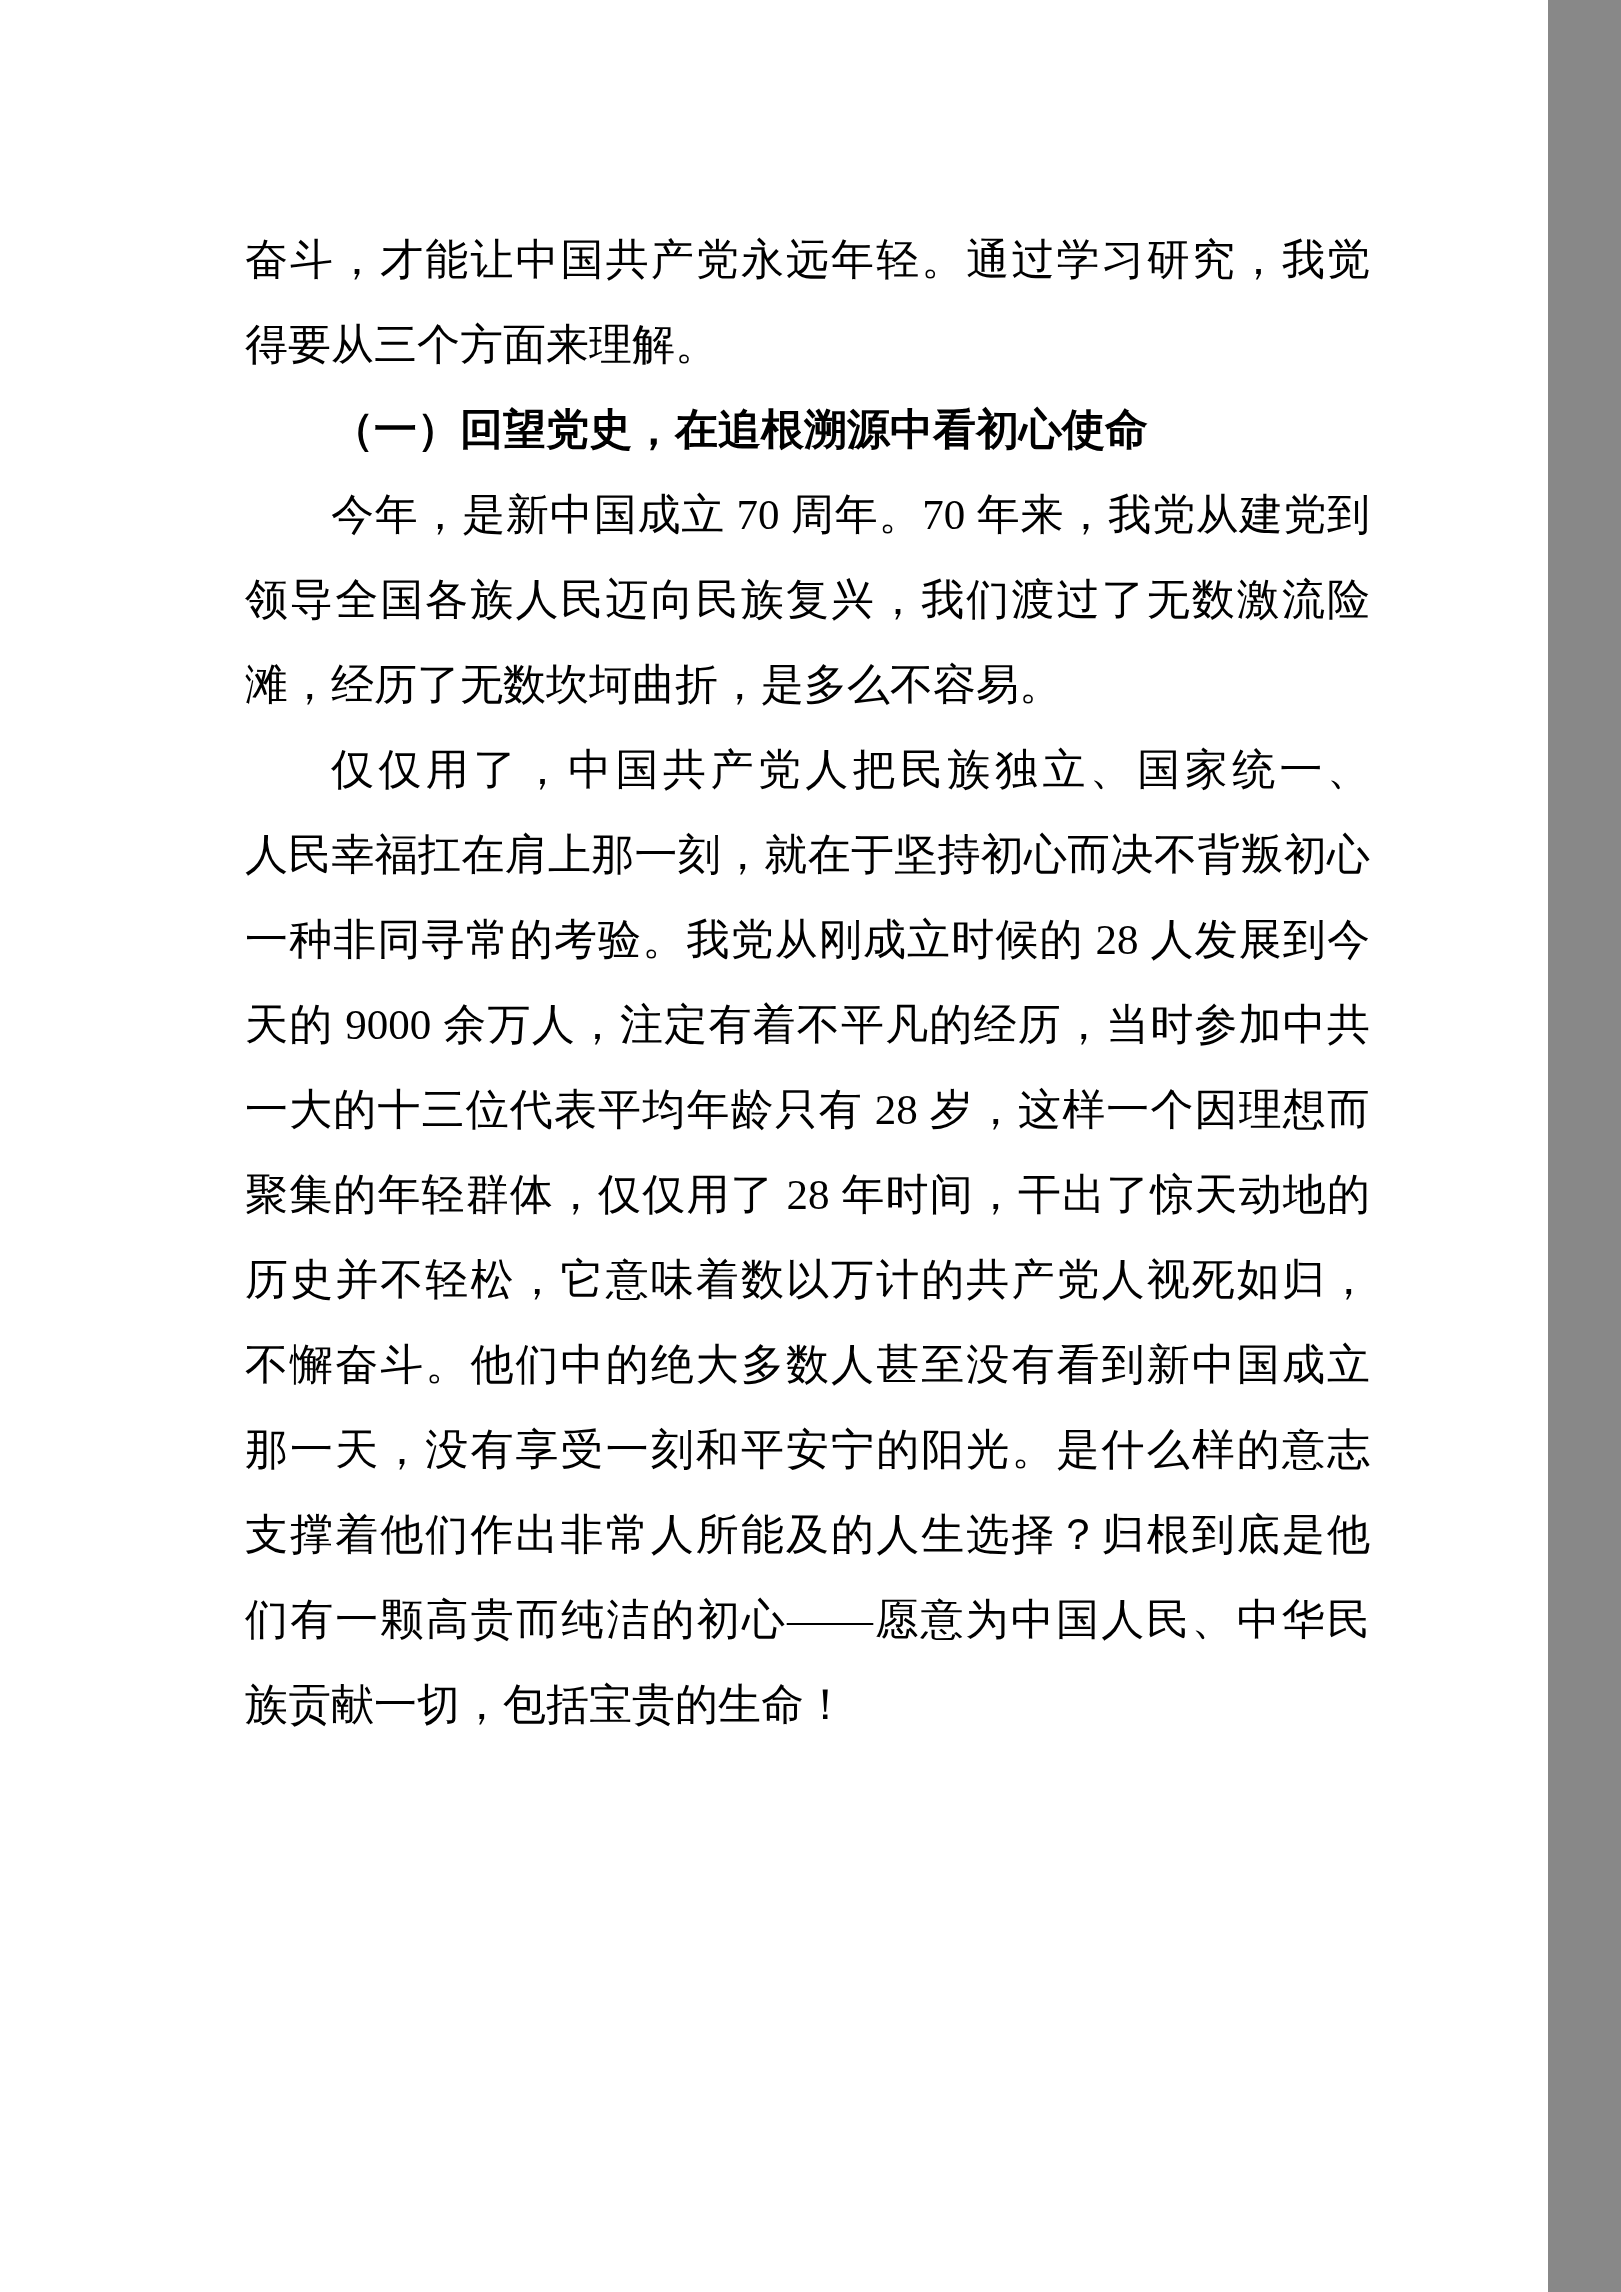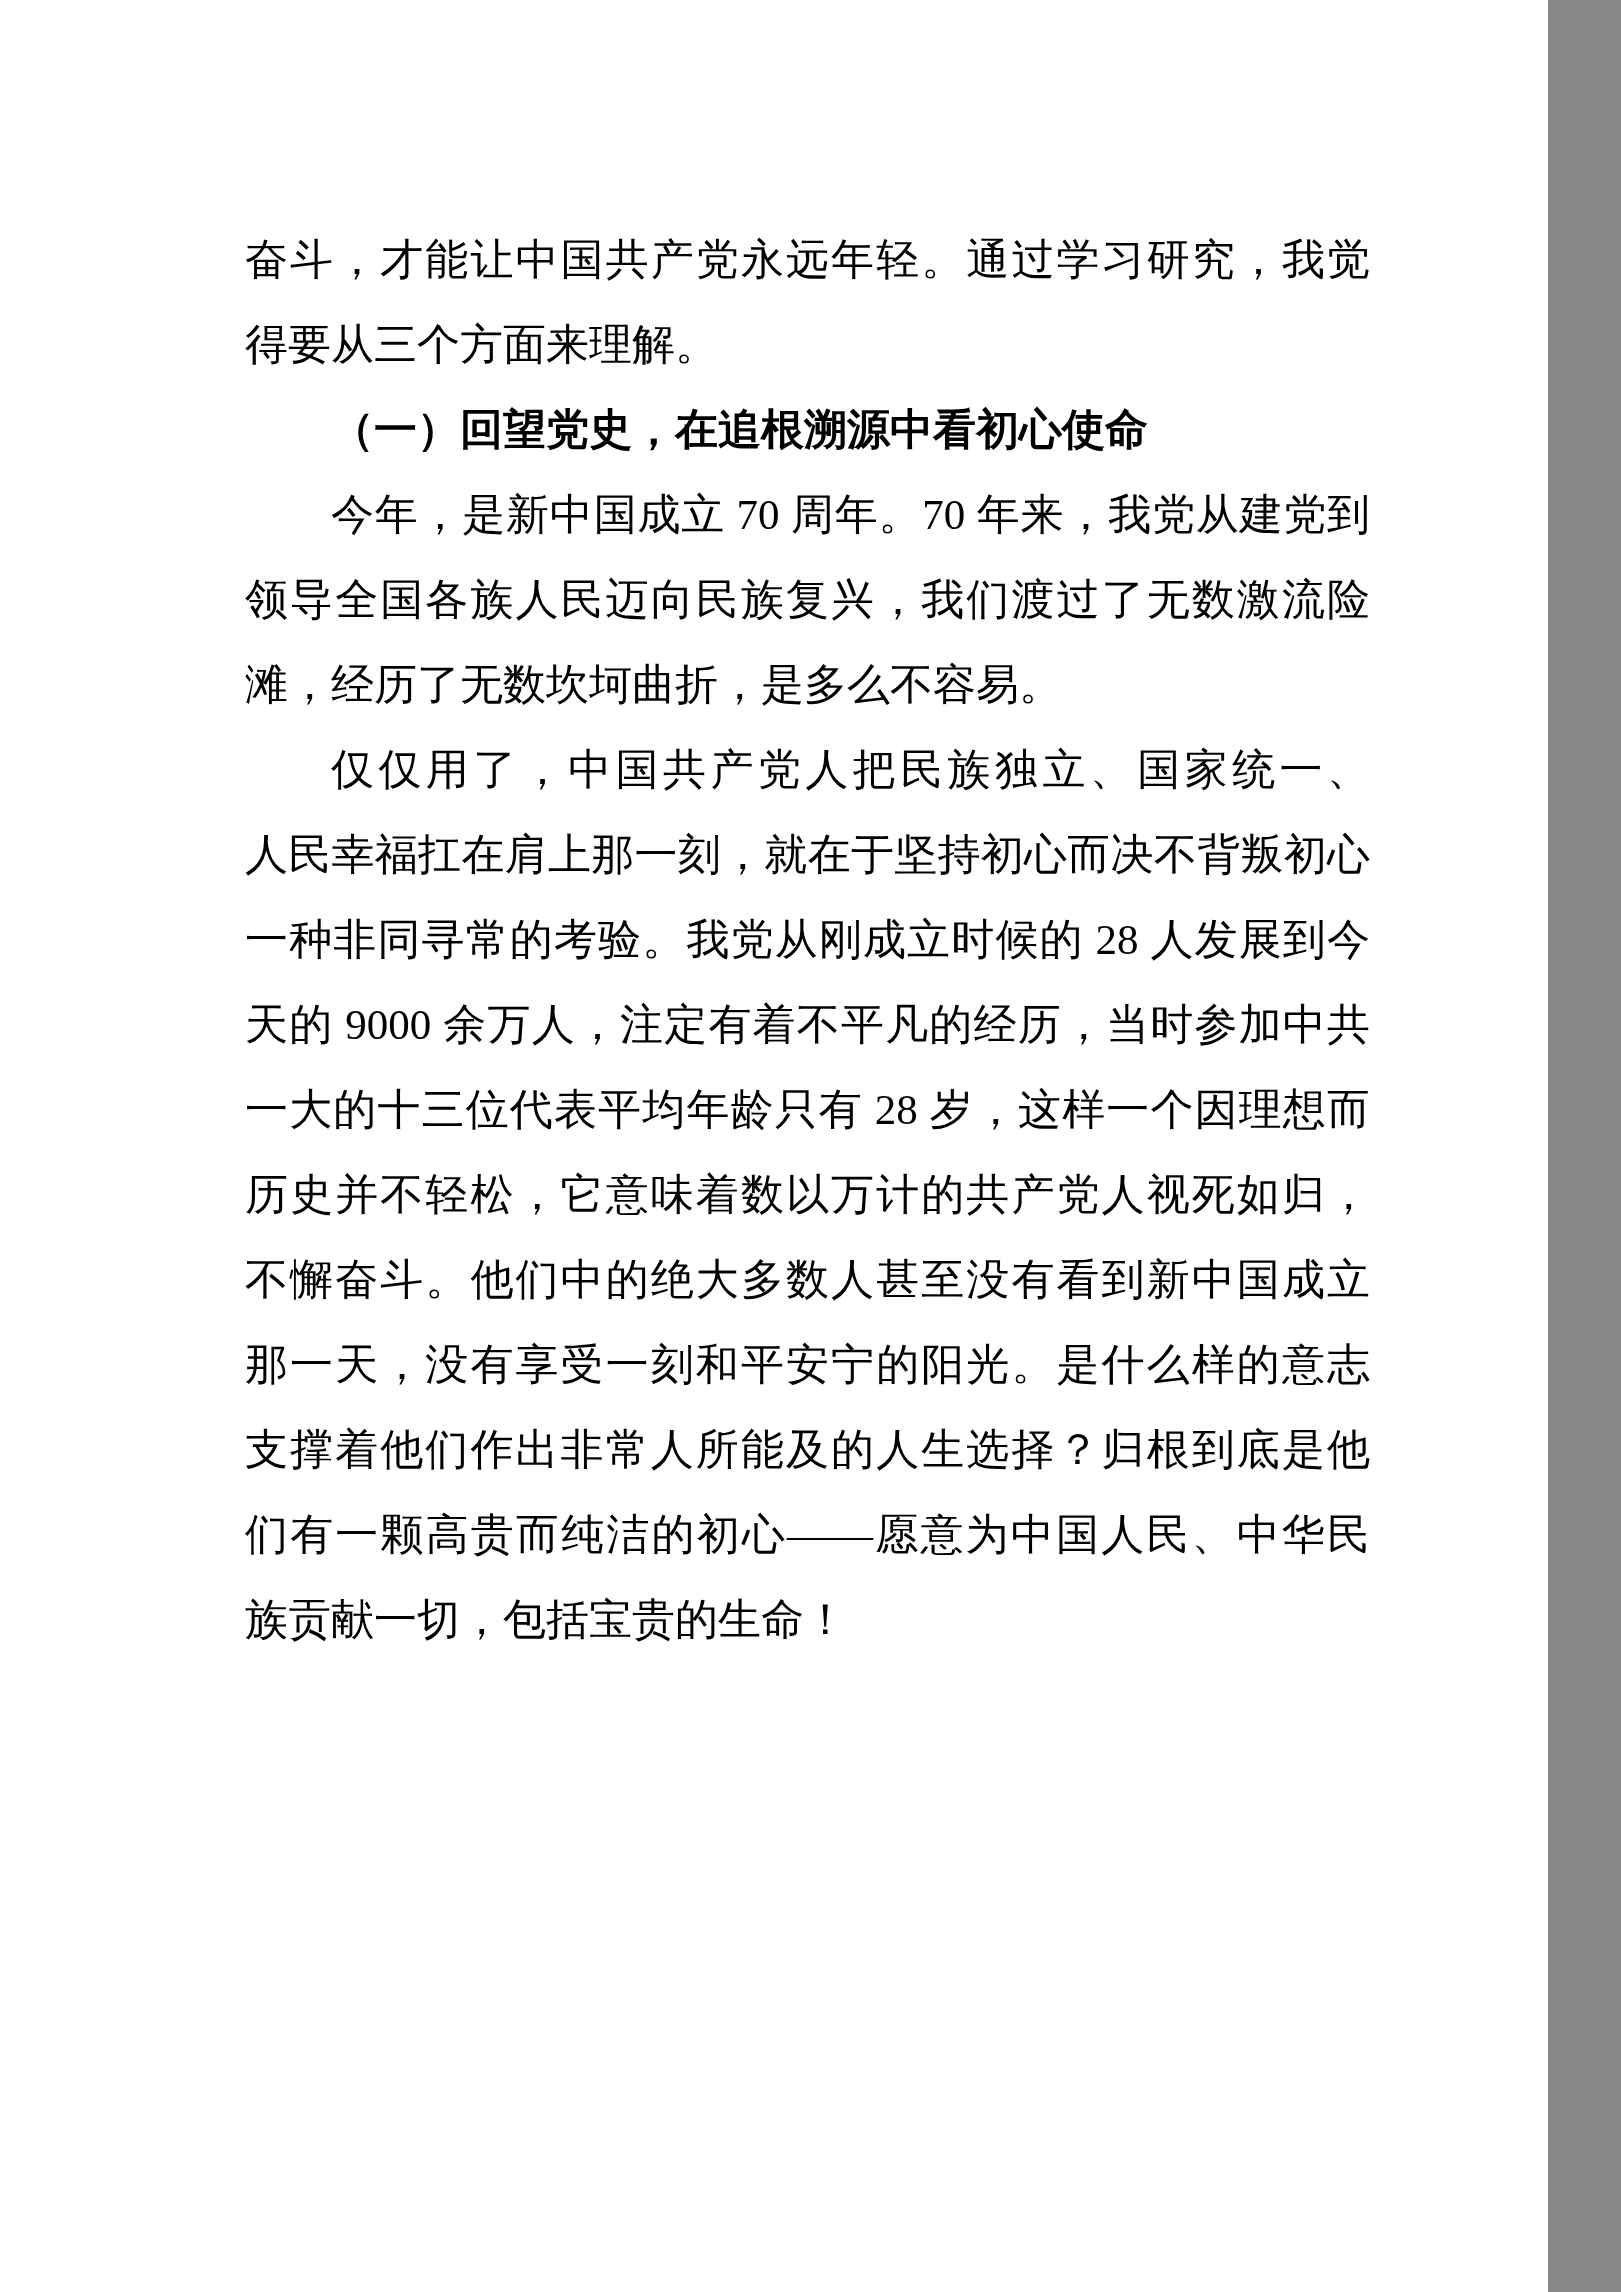--- a/index.html
+++ b/index.html
@@ -63,20 +63,21 @@
         <div class="line justify indent">今年，是新中国成立 70 周年。70 年来，我党从建党到</div>
         <div class="line justify">领导全国各族人民迈向民族复兴，我们渡过了无数激流险</div>
         <div class="line end">滩，经历了无数坎坷曲折，是多么不容易。</div>
       </div>
       <div class="paragraph">
         <div class="line justify indent">仅仅用了，中国共产党人把民族独立、国家统一、</div>
         <div class="line justify">人民幸福扛在肩上那一刻，就在于坚持初心而决不背叛初心</div>
         <div class="line justify">一种非同寻常的考验。我党从刚成立时候的 28 人发展到今</div>
         <div class="line justify">天的 9000 余万人，注定有着不平凡的经历，当时参加中共</div>
         <div class="line justify">一大的十三位代表平均年龄只有 28 岁，这样一个因理想而</div>
+        <div class="line justify">聚集的年轻群体，仅仅用了 28 年时间，干出了惊天动地的</div>
         <div class="line justify">历史并不轻松，它意味着数以万计的共产党人视死如归，</div>
         <div class="line justify">不懈奋斗。他们中的绝大多数人甚至没有看到新中国成立</div>
         <div class="line justify">那一天，没有享受一刻和平安宁的阳光。是什么样的意志</div>
         <div class="line justify">支撑着他们作出非常人所能及的人生选择？归根到底是他</div>
         <div class="line justify">们有一颗高贵而纯洁的初心——愿意为中国人民、中华民</div>
         <div class="line end">族贡献一切，包括宝贵的生命！</div>
       </div>
     </div>
 </div>
 

